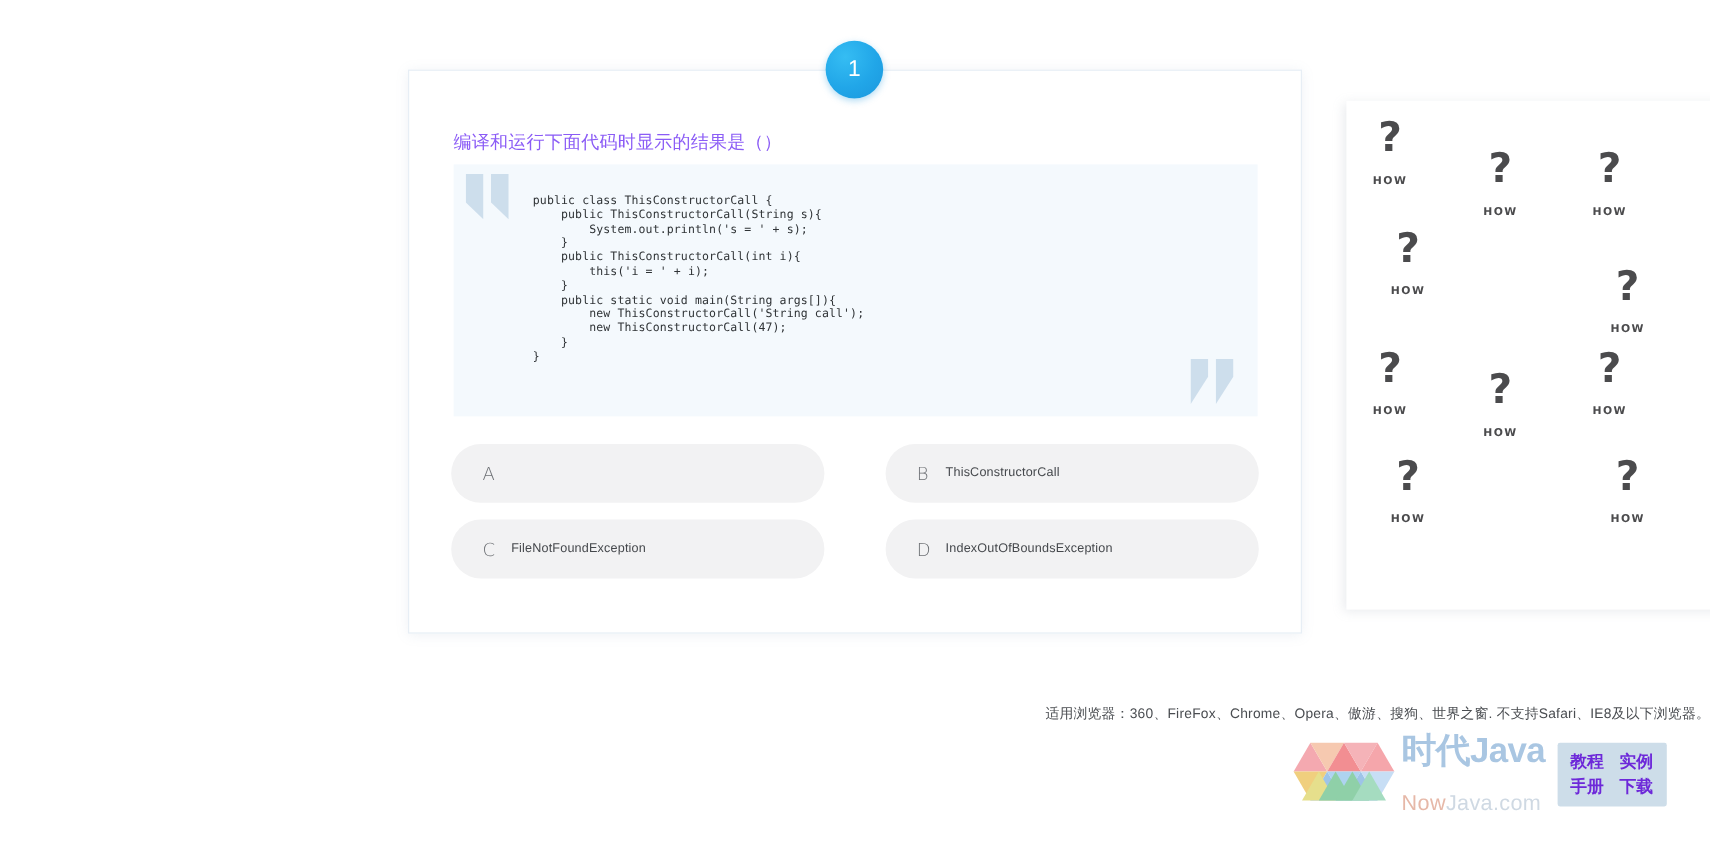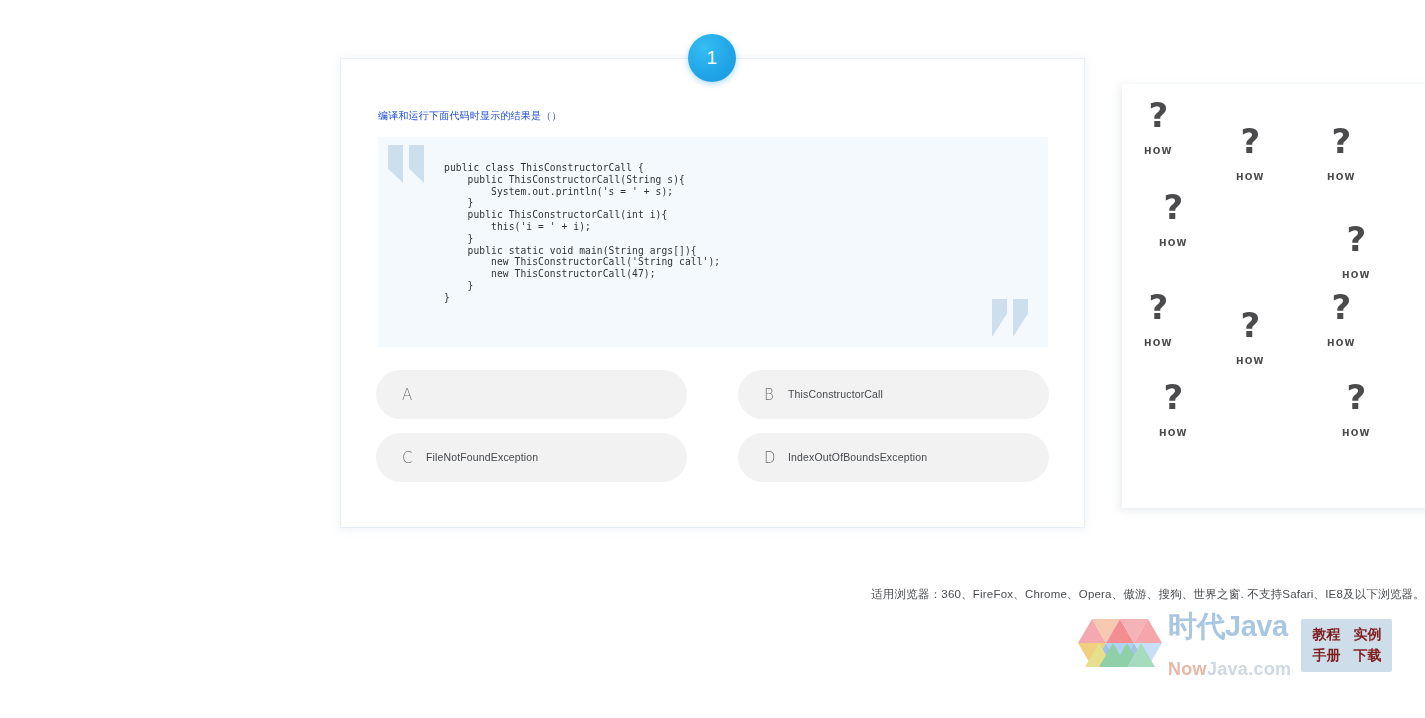--- a/index.html
+++ b/index.html
@@ -46,22 +46,22 @@
     background: #ffffff;
     border: 1px solid #e7eef5;
     box-shadow: 0 1px 10px rgba(120,150,180,0.13);
     box-sizing: border-box;
   }
 
   .q-title {
     position: absolute;
     left: 37px;
     top: 50px;
-    font-size: 10px;
-    color: #1d4ed8;
+    font-size: 15px;
+    color: #8b5cf6;
     letter-spacing: 0.2px;
   }
 
   
   .code-block {
     position: absolute;
     left: 37px;
     top: 78px;
     width: 670px;
     height: 210px;
@@ -217,30 +217,30 @@
     line-height: 1;
   }
   .logo-top {
     font-size: 29px;
     font-weight: bold;
     color: #a9c6e2;
     letter-spacing: -0.5px;
   }
   .logo-bottom {
     font-size: 18px;
-    font-weight: bold;
+    font-weight: normal;
     color: #cfd9e3;
     letter-spacing: 0.3px;
     margin-top: 19px;
   }
   .logo-bottom .accent { color: #e6b8a8; }
   .badge-box {
     margin-left: 10px;
     background: #cddde9;
-    color: #7f1d1d;
+    color: #6d28d9;
     padding: 7px 11px;
     display: grid;
     grid-template-columns: auto auto;
     gap: 3px 13px;
     font-size: 14px;
     font-weight: bold;
     border-radius: 2px;
   }
 </style>
 </head>

